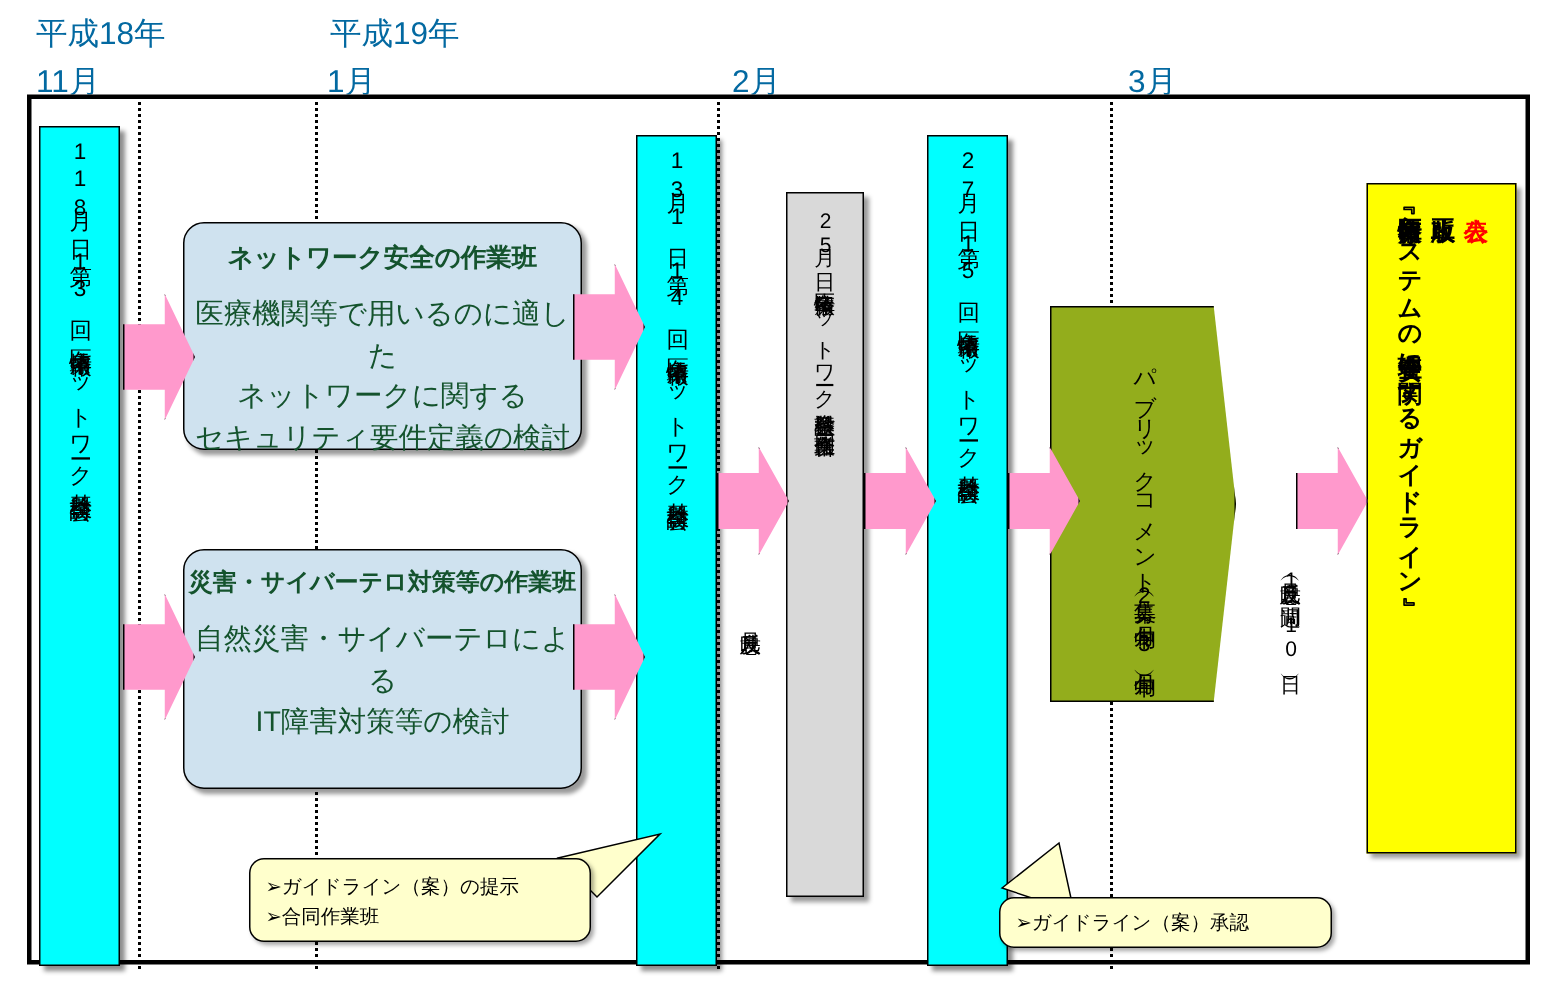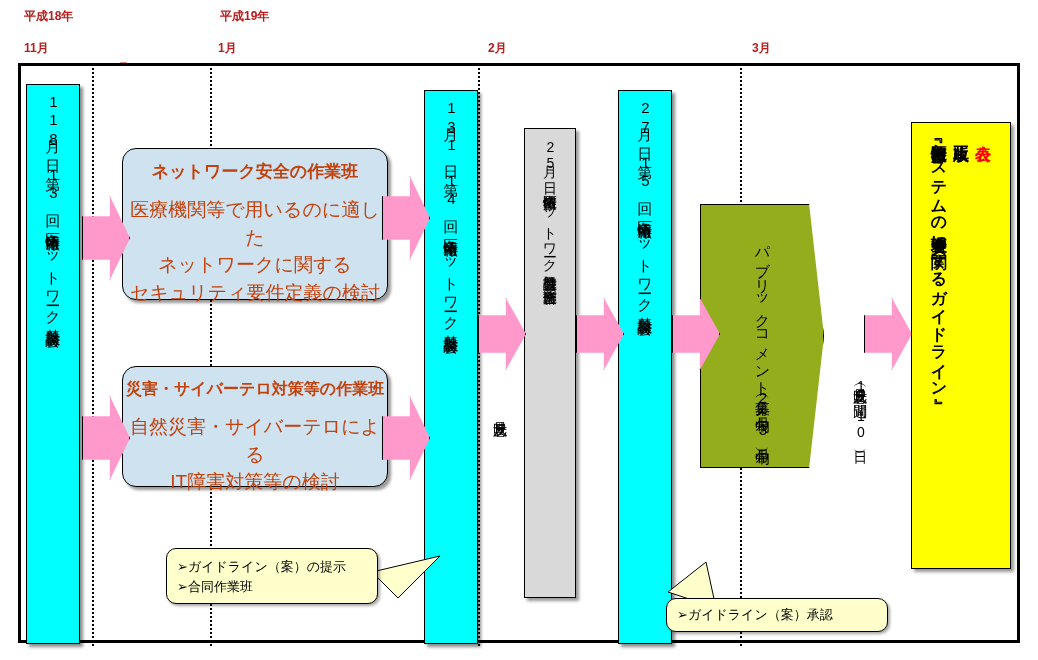--- a/index.html
+++ b/index.html
@@ -7,41 +7,41 @@
     width:1038px;height:660px;background:#ffffff;
     font-family:"Liberation Sans","DejaVu Sans",sans-serif;
     position:relative;overflow:hidden;
   }
   .vert{
     writing-mode:vertical-rl;
     text-orientation:upright;
     -webkit-text-orientation:upright;
   }
   
-  .hdr{position:absolute;font-size:12px;font-weight:bold;color:#b91c1c;white-space:nowrap;}
+  .hdr{position:absolute;font-size:21px;font-weight:normal;color:#0369a1;white-space:nowrap;}
   
   #frame{
     position:absolute;left:18px;top:63px;width:1002px;height:580px;
     border:3px solid #000;box-sizing:border-box;background:#fff;
   }
   
   .divider{position:absolute;top:63px;height:583px;border-left:2px dotted #000;}
   
   .cyan{
     position:absolute;background:#00ffff;border:1px solid #000;
     box-shadow:3px 3px 3px rgba(0,0,0,.45);
     display:flex;align-items:flex-start;justify-content:center;
     padding-top:8px;box-sizing:border-box;
   }
   .cyan .vert{font-size:15px;line-height:1.18;letter-spacing:1px;color:#000;}
   
   .wgbox{
     position:absolute;background:#cfe2ef;border:1px solid #000;border-radius:14px;
     box-shadow:3px 3px 3px rgba(0,0,0,.4);
-    box-sizing:border-box;text-align:center;color:#c2410c;
+    box-sizing:border-box;text-align:center;color:#14532d;
   }
   .wg-title{font-size:17px;font-weight:bold;margin-top:12px;line-height:1.25;}
   .wg-sub{font-size:13px;margin-top:4px;}
   .wg-body{font-size:19px;margin-top:14px;line-height:1.45;}
   
   .greybox{
     position:absolute;background:#d9d9d9;border:1px solid #000;
     box-shadow:3px 3px 3px rgba(0,0,0,.4);
     display:flex;align-items:flex-start;justify-content:center;padding-top:10px;
     box-sizing:border-box;
@@ -111,21 +111,21 @@
   <span class="vert">2月7日　第15回 医療情報ネットワーク基盤検討会</span>
 </div>
 
 <div class="wgbox" style="left:122px;top:148px;width:266px;height:152px;">
   <div class="wg-title">ネットワーク安全の作業班</div>
   <div class="wg-body" style="white-space:pre-line;">医療機関等で用いるのに適した
 ネットワークに関する
 セキュリティ要件定義の検討</div>
 </div>
 
-<div class="wgbox" style="left:122px;top:366px;width:266px;height:121px;">
+<div class="wgbox" style="left:122px;top:366px;width:266px;height:160px;">
   <div class="wg-title" style="font-size:16px;">災害・サイバーテロ対策等の作業班</div>
   <div class="wg-body" style="white-space:pre-line;">自然災害・サイバーテロによる
 IT障害対策等の検討</div>
 </div>
 
 <div class="greybox" style="left:524px;top:128px;width:52px;height:470px;">
   <span class="vert">2月5日　医療情報ネットワーク基盤検討会　合同作業班</span>
 </div>
 
 <div id="pubcomment">
@@ -154,20 +154,20 @@
 </div>
 <div class="vlabel" style="left:852px;top:378px;">
   <span class="vert">意見反映（1週間～10日）</span>
 </div>
 
 <svg style="position:absolute;left:0;top:0;width:1038px;height:660px;pointer-events:none;">
   <polygon points="372,572 440,556 398,598" fill="#ffffcc" stroke="#000" stroke-width="1"></polygon>
   <polygon points="668,592 706,562 716,608" fill="#ffffcc" stroke="#000" stroke-width="1"></polygon>
 </svg>
 
-<div class="callout" style="left:166px;top:548px;width:212px;height:56px;">
+<div class="callout" style="left:166px;top:572px;width:228px;height:56px;">
   <div>➢ガイドライン（案）の提示</div>
   <div>➢合同作業班</div>
 </div>
 
 <div class="callout" style="left:666px;top:598px;width:222px;height:34px;display:flex;align-items:center;">
   <div>➢ガイドライン（案）承認</div>
 </div>
 
 </body></html>

